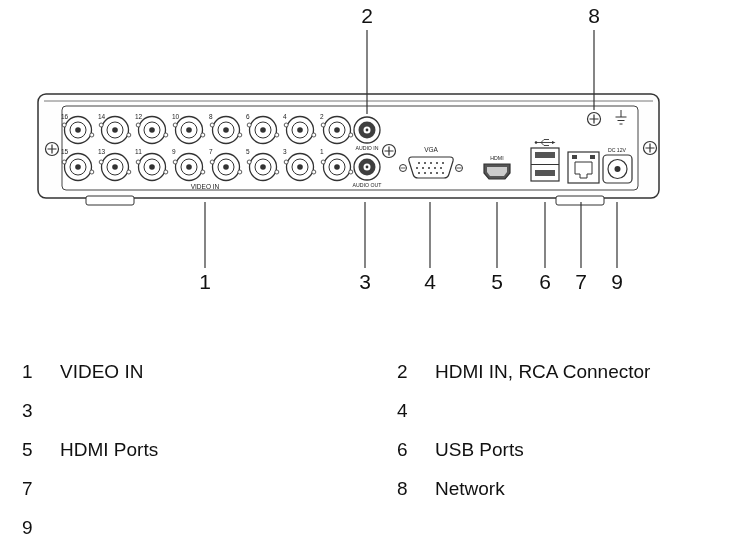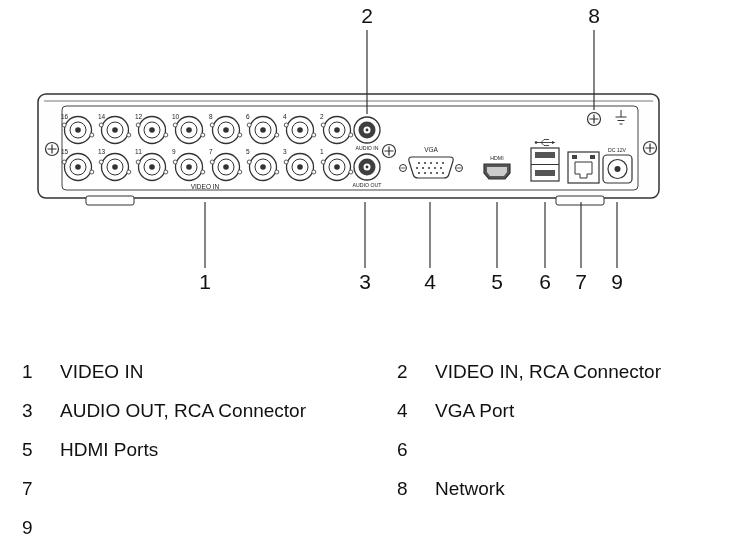--- a/index.html
+++ b/index.html
@@ -187,36 +187,35 @@
   </svg>
 
   
   <div class="legend">
     <div class="legend-item">
       <span class="num">1</span>
       <span class="lbl">VIDEO IN</span>
     </div>
     <div class="legend-item">
       <span class="num">2</span>
-      <span class="lbl">VIDEO IN, RCA Connector</span>
+      <span class="lbl">HDMI IN, RCA Connector</span>
     </div>
     <div class="legend-item">
       <span class="num">3</span>
-      <span class="lbl">AUDIO OUT, RCA Connector</span>
     </div>
     <div class="legend-item">
       <span class="num">4</span>
-      <span class="lbl">VGA Port</span>
     </div>
     <div class="legend-item">
       <span class="num">5</span>
       <span class="lbl">HDMI Ports</span>
     </div>
     <div class="legend-item">
       <span class="num">6</span>
+      <span class="lbl">USB Ports</span>
     </div>
     <div class="legend-item">
       <span class="num">7</span>
     </div>
     <div class="legend-item">
       <span class="num">8</span>
       <span class="lbl">Network</span>
     </div>
     <div class="legend-item">
       <span class="num">9</span>

